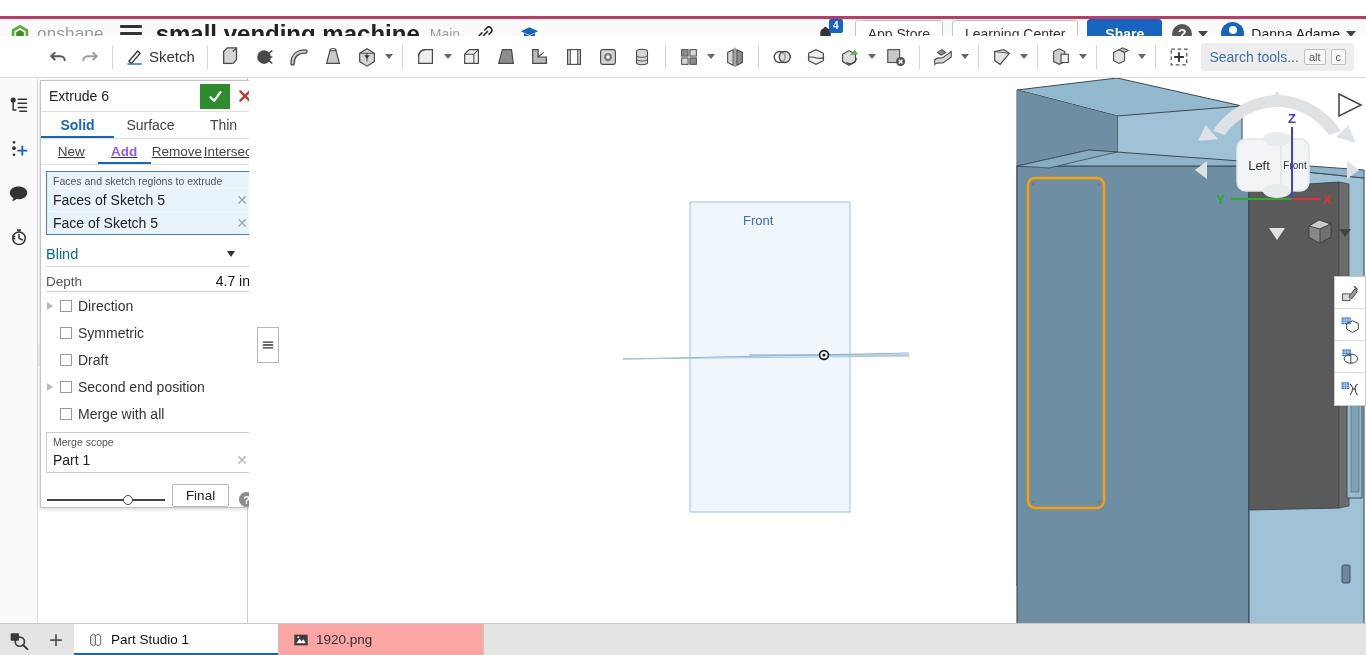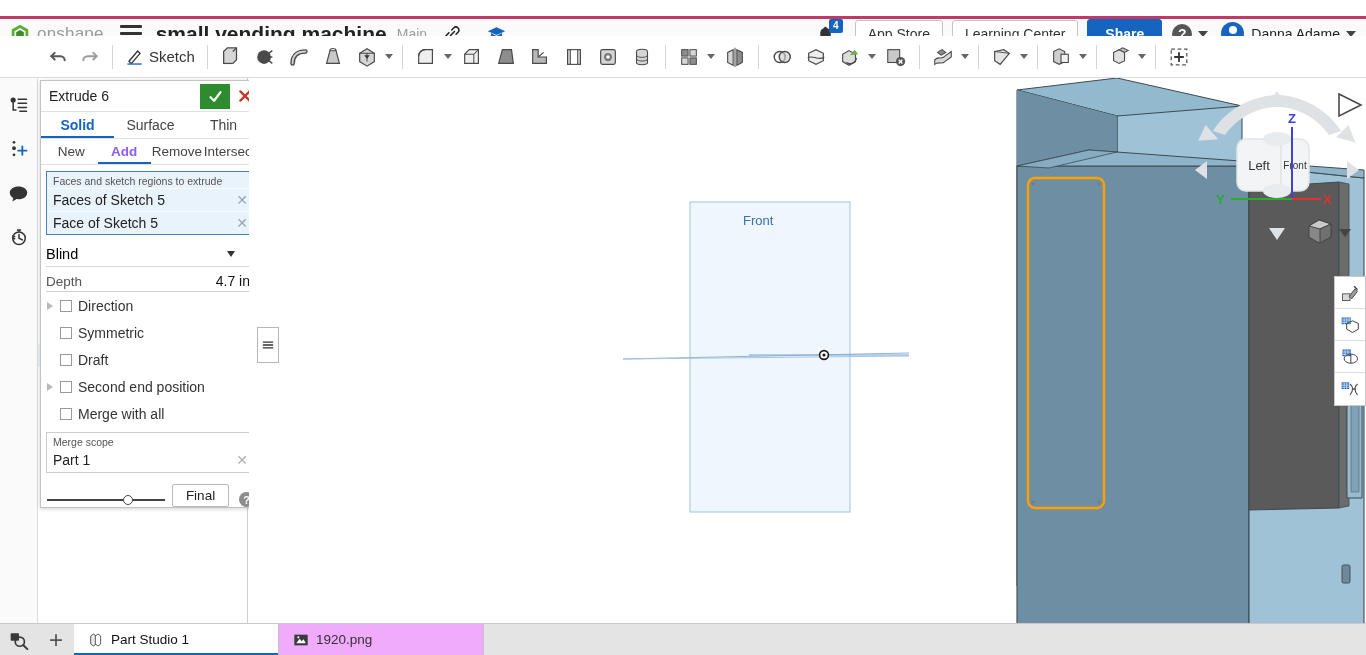--- a/index.html
+++ b/index.html
@@ -26,21 +26,21 @@
     font-size: 17px; color: #9a9a9a; margin-left: 6px; letter-spacing: .2px;
     font-weight: 400;
   }
   .hamburger {
     margin-left: 16px; width: 22px; height: 18px;
     display: flex; flex-direction: column; justify-content: space-between;
     cursor: pointer;
   }
   .hamburger span { display: block; height: 3px; background: #333; border-radius: 1px; }
   .doc-title {
-    font-size: 21px; font-weight: bold; color: #222; margin-left: 14px;
+    font-size: 24px; font-weight: bold; color: #222; margin-left: 14px;
     white-space: nowrap;
   }
   .branch-name { font-size: 14px; color: #9d9d9d; margin-left: 10px; }
   .hdr-icon-btn {
     margin-left: 14px; width: 22px; height: 22px; display: flex;
     align-items: center; justify-content: center; cursor: pointer;
   }
   .hdr-right { margin-left: auto; display: flex; align-items: center; padding-right: 10px; }
   .bell-wrap { position: relative; width: 26px; height: 24px; margin-right: 14px; cursor: pointer; }
   .bell-badge {
@@ -160,20 +160,21 @@
   .dlg-tabs > div {
     flex: 1; text-align: center; font-size: 14px; color: #444;
     line-height: 26px; cursor: pointer;
   }
   .dlg-tabs > div.active {
     color: #1565c0; font-weight: bold; box-shadow: inset 0 -2px 0 #1565c0;
   }
   .dlg-tabs2 {
     display: flex; border-bottom: 1px solid #e0e0e0; height: 26px;
     padding: 0 4px;
+    text-decoration: underline;
   }
   .dlg-tabs2 > div {
     flex: 1; text-align: center; font-size: 13.5px; color: #444;
     line-height: 25px; cursor: pointer;
   }
   .dlg-tabs2 > div.active {
     color: #8b5cf6; font-weight: bold; box-shadow: inset 0 -2px 0 #1565c0;
   }
   .query-box {
     margin: 6px 5px 2px 5px; border: 1px solid #4a7fb5; background: #e9f3fb;
@@ -183,21 +184,21 @@
     display: flex; align-items: center; height: 23px; padding: 0 6px;
     border-top: 1px solid rgba(255,255,255,.75); font-size: 14px; color: #222;
     cursor: pointer;
   }
   .query-row .rm { margin-left: auto; color: #9aa7b3; font-size: 14px; cursor: pointer; }
   .end-select {
     margin: 7px 5px 0 5px; display: flex; align-items: center;
     border-bottom: 1px solid #d8d8d8; height: 25px; position: relative;
     cursor: pointer;
   }
-  .end-select .val { font-size: 14.5px; color: #000000; }
+  .end-select .val { font-size: 14.5px; color: #0369a1; }
   .sel-caret {
     position: absolute; right: 20px; width: 0; height: 0;
     border-left: 4.5px solid transparent; border-right: 4.5px solid transparent;
     border-top: 6px solid #333;
   }
   .flip-arrow { position: absolute; right: -16px; top: 2px; cursor: pointer; }
   .depth-row {
     margin: 6px 10px 0 5px; display: flex; align-items: baseline;
     border-bottom: 1px solid #cfcfcf; padding-bottom: 2px;
   }
@@ -278,21 +279,21 @@
   .tab-tool {
     width: 38px; display: flex; align-items: center; justify-content: center;
     cursor: pointer;
   }
   .tab-plus {
     width: 36px; display: flex; align-items: center; justify-content: center;
     font-size: 24px; color: #555; cursor: pointer; line-height: 1;
   }
   .doc-tab {
     min-width: 205px; display: flex; align-items: center; gap: 7px;
-    padding: 0 14px; background: #f0abfc; border-right: 1px solid #c4c4c4;
+    padding: 0 14px; background: #fca5a5; border-right: 1px solid #c4c4c4;
     font-size: 13.5px; color: #333; cursor: pointer; position: relative;
   }
   .doc-tab.active { background: #fff; color: #111; }
   .doc-tab.active::after {
     content: ""; position: absolute; left: 0; bottom: 0; width: 100%; height: 2px;
     background: #1565c0;
   }
   .tabs-rest { flex: 1; background: #e4e4e4; }
 </style>
 </head>
@@ -537,20 +538,25 @@
     <div class="tb-caret"></div>
     <div class="tb-sep"></div>
 
     <div class="tb-item">
       <svg width="22" height="22" viewBox="0 0 24 24">
           <rect x="3.5" y="3.5" width="17" height="17" fill="none" stroke="#555" stroke-width="1.4" stroke-dasharray="4 3"></rect>
       <path d="M12 7.5 V16.5 M7.5 12 H16.5" stroke="#333" stroke-width="2" stroke-linecap="round"></path>
         </svg>
     </div>
 
+    <div class="search-tools">
+      <span class="st-text">Search tools...</span>
+      <span class="kbd">alt</span>
+      <span class="kbd">c</span>
+    </div>
   </div>
 
   <div id="left-rail">
     <div class="rail-item">
       <svg width="20" height="20" viewBox="0 0 24 24" fill="none" stroke="#333" stroke-width="1.8">
         <circle cx="5" cy="6" r="2.2" fill="#333"></circle>
           <path d="M5 8.2 V18 H9"></path>
         <path d="M11 5 H21 M11 10 H21 M11 15 H21 M13 19.5 H21" stroke-linecap="round"></path>
         </svg>
     </div>

